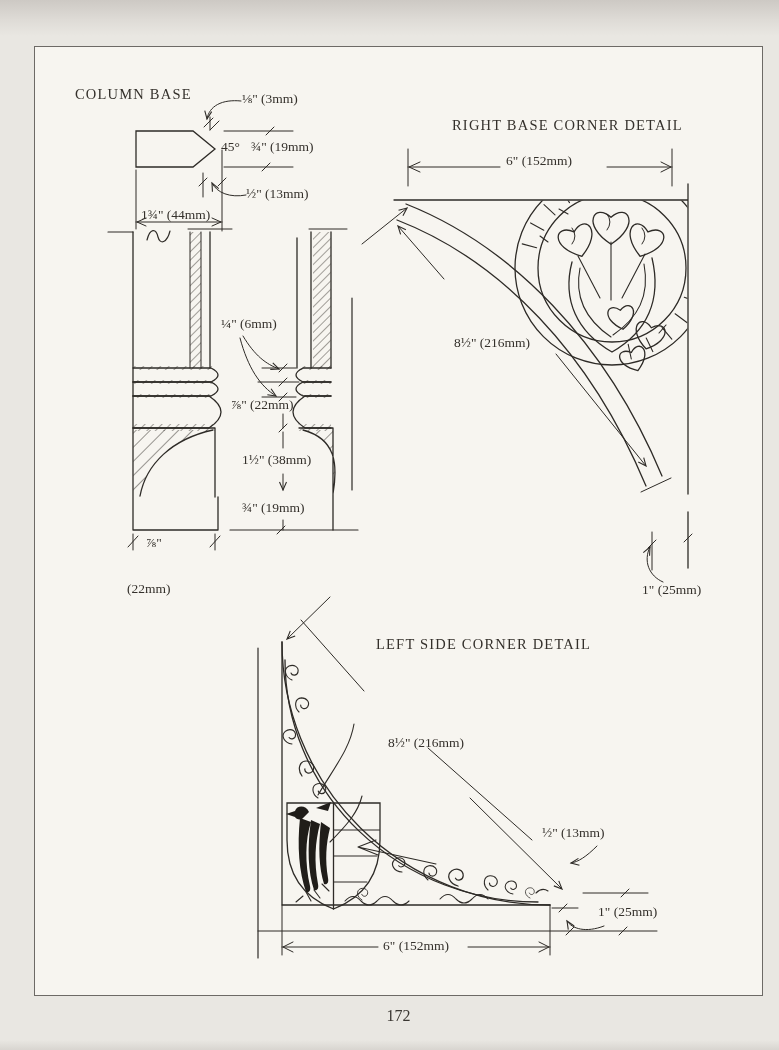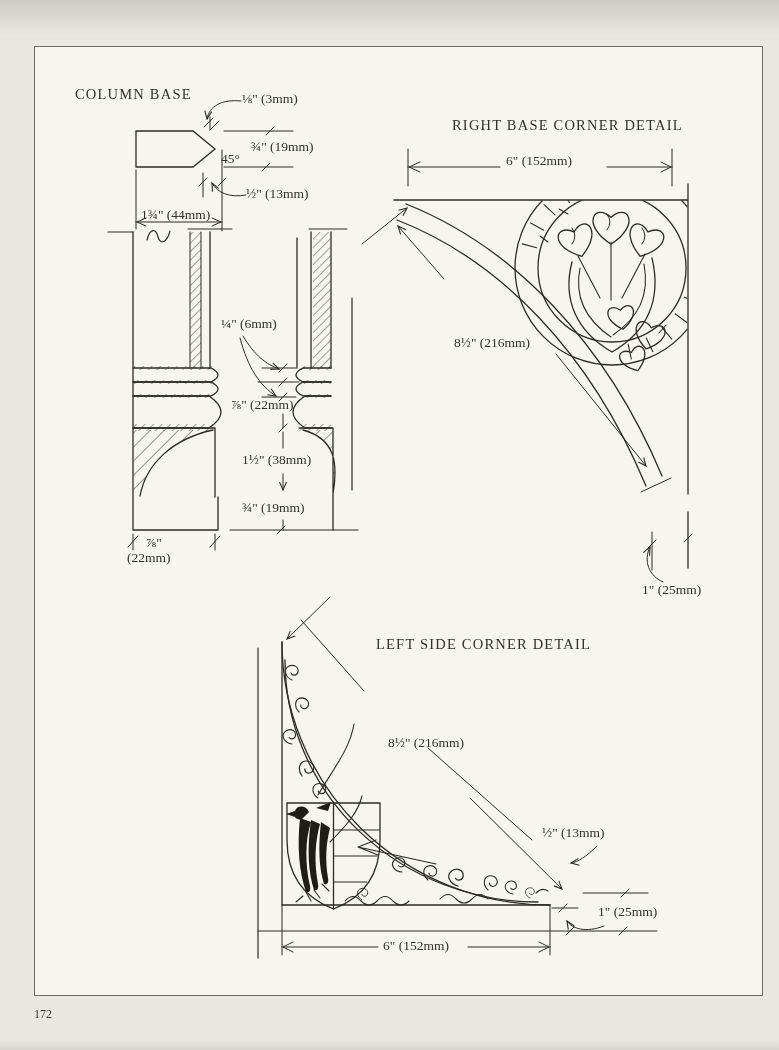--- a/index.html
+++ b/index.html
@@ -10,22 +10,22 @@
   }
   .scan-top{position:absolute;left:0;top:0;width:779px;height:36px;
     background:linear-gradient(180deg,#cdc9c4 0%,#dedbd6 55%,#e9e7e2 100%);}
   .scan-bottom{position:absolute;left:0;top:1040px;width:779px;height:10px;
     background:linear-gradient(180deg,#e9e7e2 0%,#d8d5d0 100%);}
   .page-frame{position:absolute;left:34px;top:46px;width:729px;height:950px;
     background:#f7f5f0;border:1.2px solid #6d6a66;box-sizing:border-box;}
   .art{position:absolute;left:0;top:0;}
   .lbl{position:absolute;font-size:13.5px;line-height:1.1;color:#34302b;white-space:nowrap;}
   .ttl{position:absolute;font-size:14.5px;letter-spacing:1.2px;color:#34302b;white-space:nowrap;}
-  .pagenum{position:absolute;left:34px;top:1007px;width:729px;
-    font-size:12px;color:#3a3732;}
+  .pagenum{position:absolute;left:34px;top:1007px;width:729px;text-align:center;
+    font-size:16px;color:#3a3732;}
 </style>
 </head>
 <body>
 
 <div class="scan-top"></div>
 <div class="page-frame"></div>
 
 <svg class="art" width="779" height="1050" viewBox="0 0 779 1050">
   <defs>
     <marker id="ah" markerWidth="12" markerHeight="12" refX="9" refY="4.5" orient="auto">
@@ -200,30 +200,30 @@
       <path d="M436,864 L358,847 M358,847 L376,840 M358,847 L378,855"></path>
       <path d="M345,901 q8,-9 16,0 q8,8 16,0 q8,-9 16,0 q8,8 16,0"></path>
       <path d="M440,899 q8,-9 16,0 q8,8 16,0 q8,-9 16,0"></path>
       <path d="M536,893 q6,-6 12,-2"></path>
     </g>
   </g>
 </svg>
 
 <div class="ttl" style="left:75px;top:86px">COLUMN BASE</div>
 <div class="lbl" style="left:242px;top:92px">⅛" (3mm)</div>
-<div class="lbl" style="left:221px;top:152px">45°</div>
+<div class="lbl" style="left:221px;top:140px">45°</div>
 <div class="lbl" style="left:251px;top:140px">¾" (19mm)</div>
 <div class="lbl" style="left:246px;top:187px">½" (13mm)</div>
 <div class="lbl" style="left:141px;top:208px">1¾" (44mm)</div>
 <div class="lbl" style="left:221px;top:317px">¼" (6mm)</div>
 <div class="lbl" style="left:231px;top:398px">⅞" (22mm)</div>
 <div class="lbl" style="left:242px;top:453px">1½" (38mm)</div>
 <div class="lbl" style="left:242px;top:501px">¾" (19mm)</div>
 <div class="lbl" style="left:146px;top:536px">⅞"</div>
-<div class="lbl" style="left:127px;top:551px">(22mm)</div>
+<div class="lbl" style="left:127px;top:582px">(22mm)</div>
 
 <div class="ttl" style="left:452px;top:117px">RIGHT BASE CORNER DETAIL</div>
 <div class="lbl" style="left:506px;top:154px">6" (152mm)</div>
 <div class="lbl" style="left:454px;top:336px">8½" (216mm)</div>
 <div class="lbl" style="left:642px;top:583px">1" (25mm)</div>
 
 <div class="ttl" style="left:376px;top:636px">LEFT SIDE CORNER DETAIL</div>
 <div class="lbl" style="left:388px;top:736px">8½" (216mm)</div>
 <div class="lbl" style="left:542px;top:826px">½" (13mm)</div>
 <div class="lbl" style="left:598px;top:905px">1" (25mm)</div>

